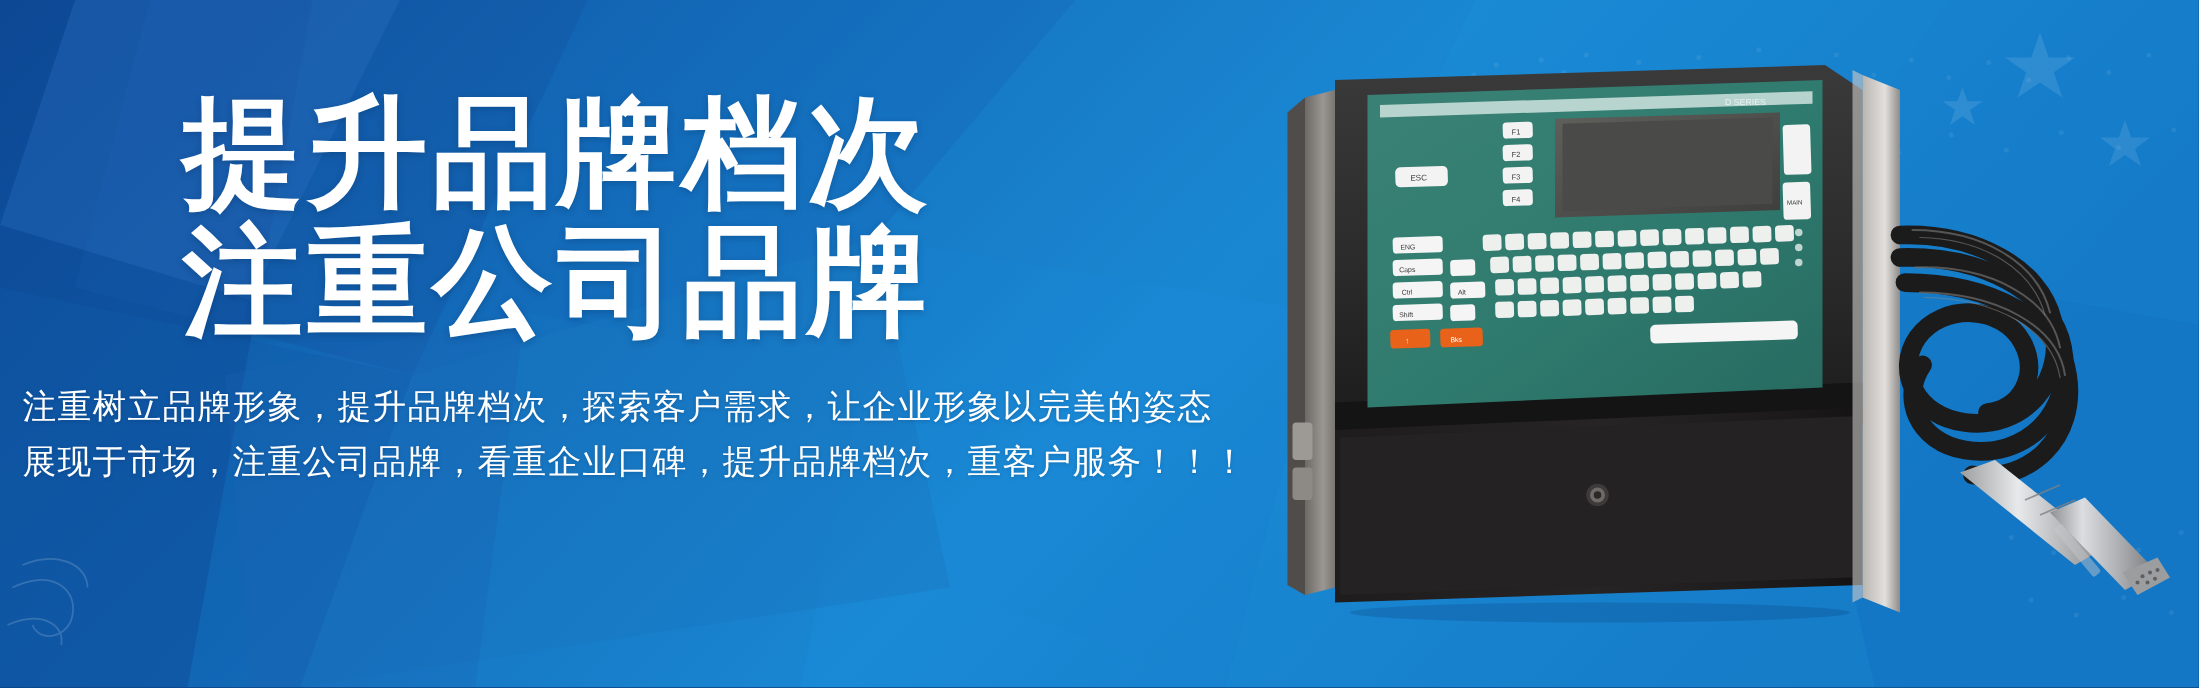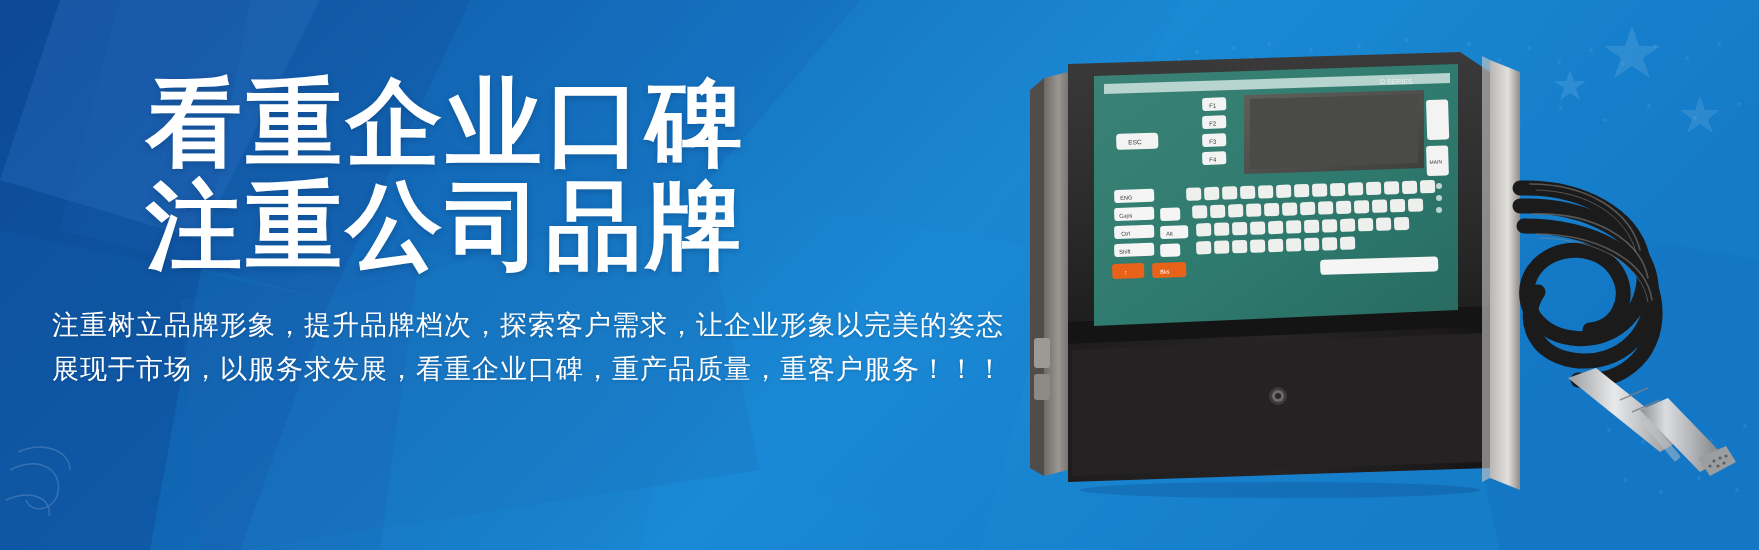--- a/index.html
+++ b/index.html
@@ -51,21 +51,21 @@
   .body-copy{
     margin-top:26px;
     color:#ffffff;
     font-size:27px;
     line-height:1.63;
     letter-spacing:1px;
     font-weight:normal;
     text-shadow:0 1px 3px rgba(5,40,80,.25);
     white-space:nowrap;
   }
-  .body-copy span{ display:block;margin-left:34px; }
+  .body-copy span{ display:block; }
 
   
   .printer{
     position:absolute;
     left:1020px; top:38px;
     width:720px; height:480px;
     z-index:5;
   }
   .printer svg{ display:block; width:100%; height:100%; }
 
@@ -168,26 +168,26 @@
         <circle cx="486" cy="480" r="2"></circle>
           <circle cx="522" cy="492" r="2"></circle>
           <circle cx="560" cy="478" r="2"></circle>
         <circle cx="598" cy="490" r="2"></circle>
       </g>
     </svg>
   </div>
 
   <div class="copy">
     <div class="headline">
-      <span class="hl1">看重企业口碑</span>
+      <span class="hl1">提升品牌档次</span>
       <span class="hl2">注重公司品牌</span>
     </div>
     <div class="body-copy">
       <span>注重树立品牌形象，提升品牌档次，探索客户需求，让企业形象以完美的姿态</span>
-      <span>展现于市场，以服务求发展，看重企业口碑，重产品质量，重客户服务！！！</span>
+      <span>展现于市场，注重公司品牌，看重企业口碑，提升品牌档次，重客户服务！！！</span>
     </div>
   </div>
 
   <div class="printer">
     <svg viewBox="0 0 720 480" xmlns="http://www.w3.org/2000/svg">
       <defs>
         <linearGradient id="sideCol" x1="0" y1="0" x2="1" y2="0">
           <stop offset="0%" stop-color="#6d6a66"></stop>
           <stop offset="45%" stop-color="#9a9793"></stop>
           <stop offset="100%" stop-color="#5d5a57"></stop>

